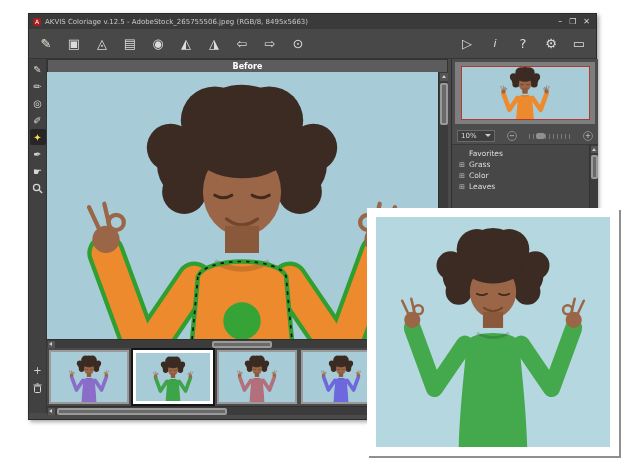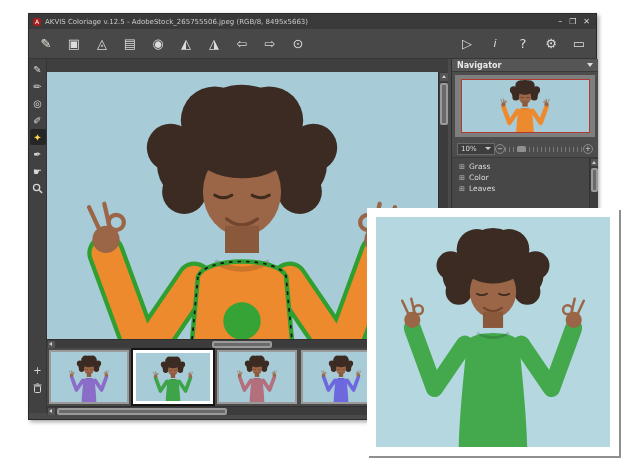--- a/index.html
+++ b/index.html
@@ -72,21 +72,21 @@
   .rpanel { position:absolute; left:422px; top:45px; width:147px; height:354px; background:#4c4c4c;
             border-left:1px solid #303030; display:flex; flex-direction:column; }
   .panel-head { height:13px; background:#565656; border-bottom:1px solid #3a3a3a; display:flex;
                 align-items:center; padding:0 5px; color:#e8e8e8; font-size:8px; font-weight:bold; }
   .panel-head.center { justify-content:center; }
   .panel-head .caret { margin-left:auto; width:0; height:0; border-left:3px solid transparent;
                 border-right:3px solid transparent; border-top:4px solid #ddd; }
   .nav-preview { margin:3px; height:62px; background:#7e7e7e; display:flex; align-items:center; justify-content:center; }
   .nav-img { width:129px; height:54px; background:#a7ccd7; border:1px solid #b03a30; position:relative; overflow:hidden; }
   .nav-img svg.person { position:absolute; left:50%; transform:translateX(-50%); top:-3px; height:62px; }
-  .zoom-row { height:17px; display:flex; align-items:center; gap:0; padding:0 5px; }
+  .zoom-row { height:17px; display:flex; align-items:center; gap:12px; padding:0 5px; }
   .zoom-select { width:38px; height:12px; background:#3e3e3e; border:1px solid #6a6a6a; color:#ddd;
                  font-size:7px; display:flex; align-items:center; justify-content:space-between; padding:0 3px; }
   .zoom-select .caret { width:0; height:0; border-left:3px solid transparent; border-right:3px solid transparent; border-top:3px solid #ccc; }
   .round-btn { width:10px; height:10px; border:1px solid #8a8a8a; border-radius:50%; color:#ddd;
                font-size:7px; line-height:8px; text-align:center; }
   .slider { flex:1; height:8px; position:relative;
             background:repeating-linear-gradient(90deg,#7a7a7a 0 1px,transparent 1px 4px);
             background-size:100% 5px; background-position:0 2px; background-repeat:no-repeat; }
   .slider .sthumb { position:absolute; left:16%; top:1px; width:9px; height:6px; background:#909090; border-radius:2px; }
   .lib-tree { flex:1; background:#474747; border-top:1px solid #3a3a3a; position:relative; padding:3px 12px 0 6px; }
@@ -220,20 +220,21 @@
         <svg width="9" height="10" viewBox="0 0 9 10">
             <rect x="1.5" y="3" width="6" height="6.5" rx="1" stroke="#d6d6d6" fill="none"></rect>
             <line x1="0.5" y1="2" x2="8.5" y2="2" stroke="#d6d6d6"></line>
             <line x1="3.5" y1="0.8" x2="5.5" y2="0.8" stroke="#d6d6d6"></line>
           </svg>
       </span>
       <span style="height:14px"></span>
     </div>
 
     <div class="tabbar">
+      <div class="tab active">Before</div>
     </div>
 
     <div class="canvas" style="--sw: #ee8a2e;">
       <svg class="person" viewBox="0 0 200 230" style="--anno:visible">
           <use href="#person"></use>
         </svg>
     </div>
 
     <div class="vscroll">
       <span class="arr up"></span>
@@ -267,44 +268,44 @@
           </svg>
       </div>
     </div>
 
     <div class="hscroll" style="top:392px">
       <span class="arr l"></span>
       <span class="thumb" style="left:10px;width:170px"></span>
     </div>
 
     <div class="rpanel">
-      <div class="panel-head">
-        <span>Navigator</span>
-        <span class="caret"></span>
-      </div>
       <div class="nav-preview">
         <div class="nav-img" style="--sw: #ee8a2e;">
           <svg class="person" viewBox="0 0 200 230">
               <use href="#person"></use>
             </svg>
         </div>
       </div>
       <div class="zoom-row">
         <span class="zoom-select">
           <span>10%</span>
           <span class="caret"></span>
         </span>
         <span class="round-btn">−</span>
         <span class="slider">
           <span class="sthumb"></span>
         </span>
         <span class="round-btn">+</span>
       </div>
       <div class="lib-tree">
         <div class="tree-row">
+          <span class="t-icon"></span>
+          <span>Favorites</span>
+        </div>
+        <div class="tree-row">
           <span class="t-icon">⊞</span>
           <span>Grass</span>
         </div>
         <div class="tree-row">
           <span class="t-icon">⊞</span>
           <span>Color</span>
         </div>
         <div class="tree-row">
           <span class="t-icon">⊞</span>
           <span>Leaves</span>

